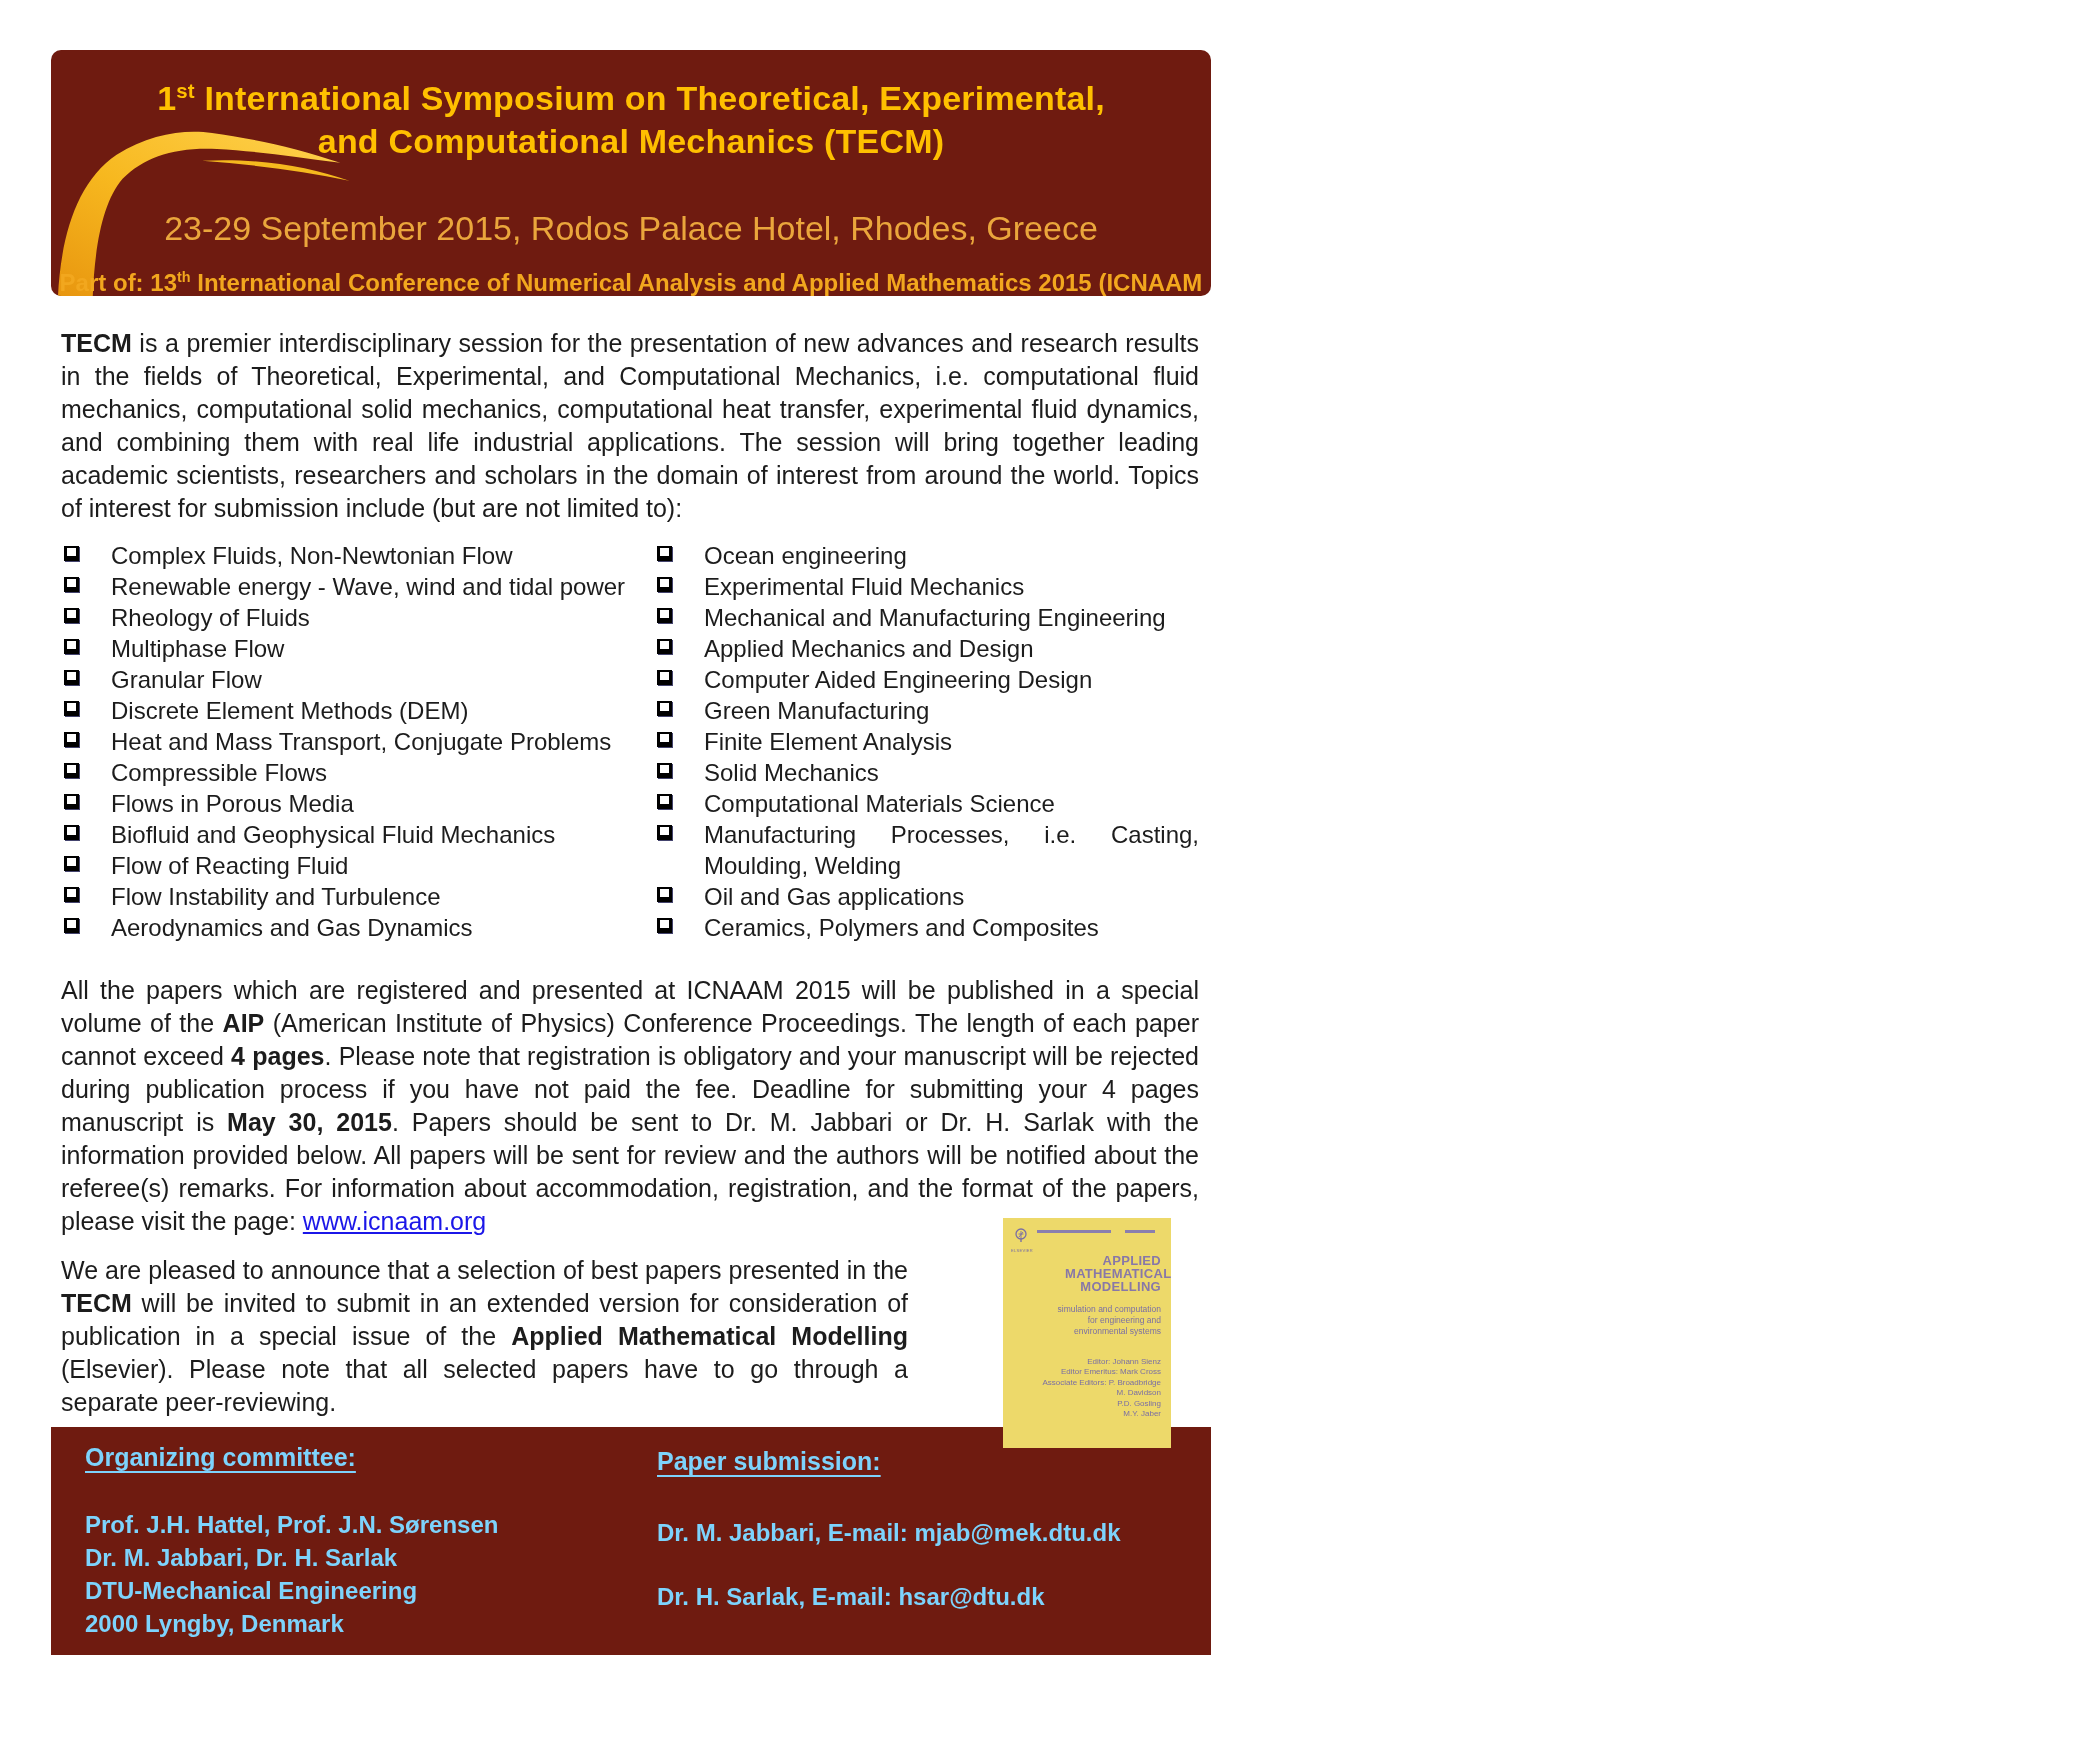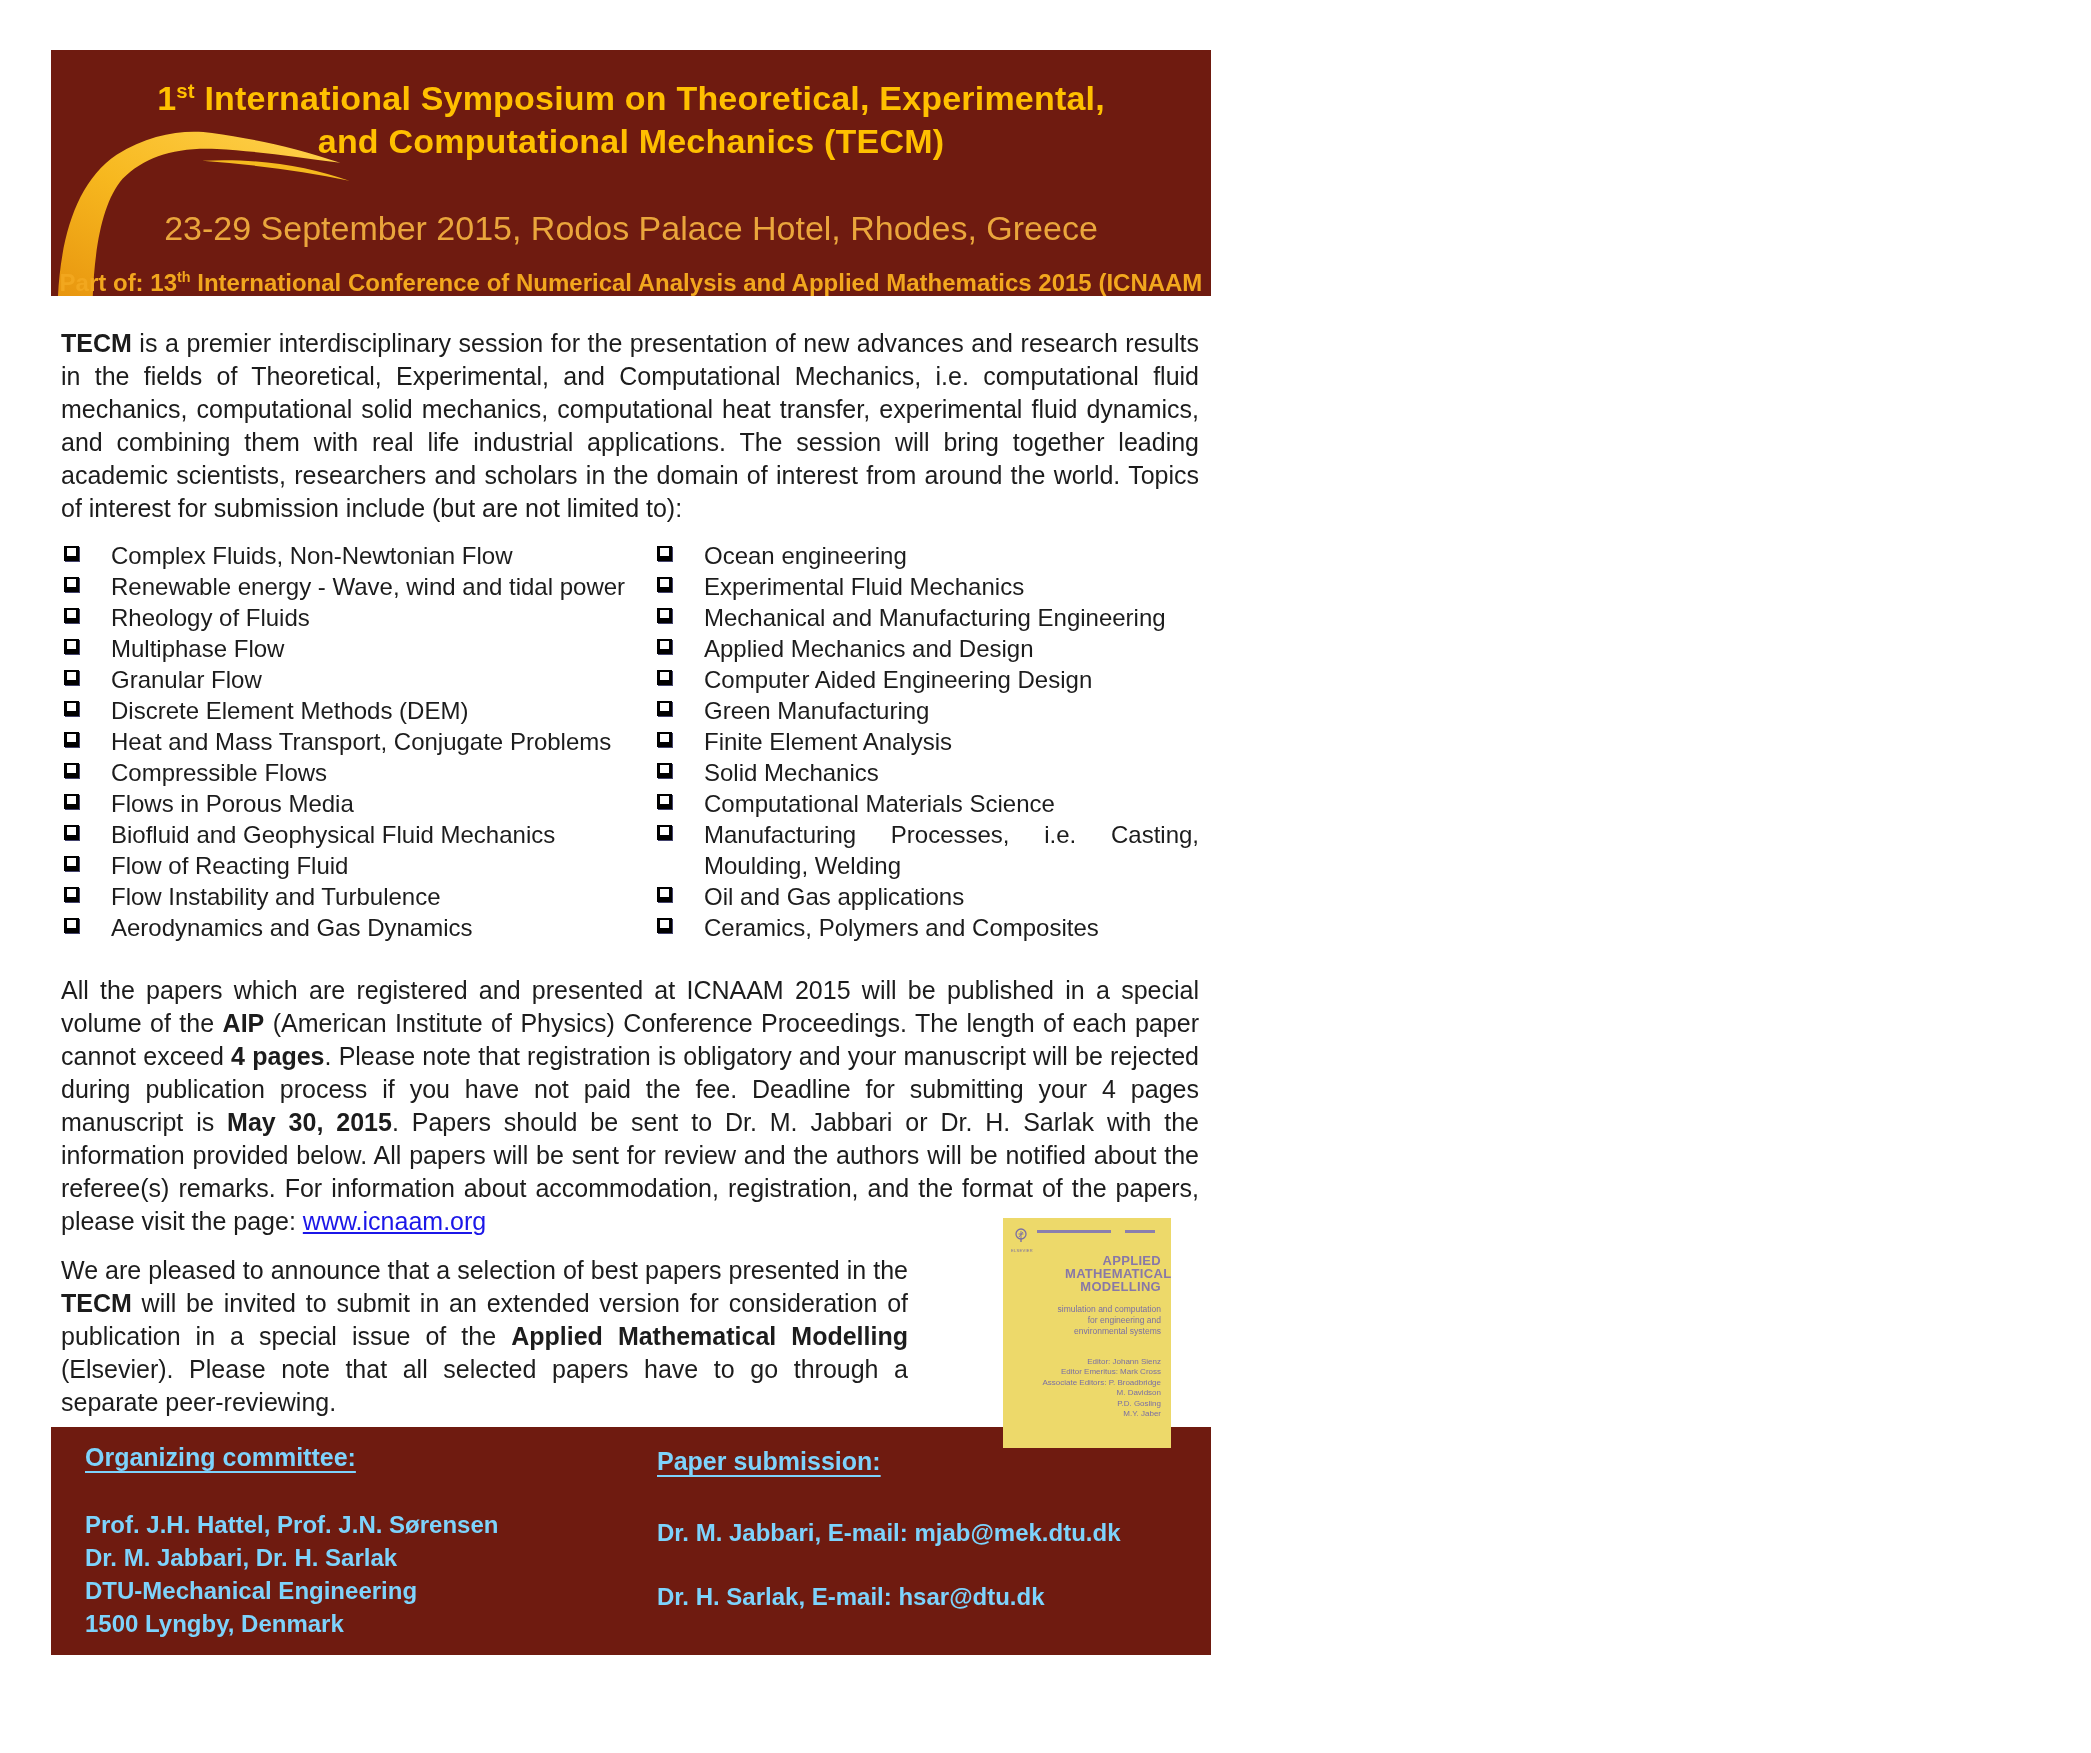--- a/index.html
+++ b/index.html
@@ -8,21 +8,21 @@
     width:2091px; height:1753px; position:relative;
     font-family:"Liberation Sans", sans-serif;
     color:#1c1c1c;
   }
   .flyer { position:absolute; left:51px; top:50px; width:1160px; }
 
   
   .banner {
     position:relative; width:1160px; height:246px;
     background:#6f1b10; overflow:hidden;
-    text-align:center; color:#ffc000;
+    text-align:center; color:#ffc000;border-radius:10px;
   }
   .swoosh { position:absolute; left:4px; bottom:0; width:328px; height:169px; }
   .banner-inner { position:relative; z-index:2; }
   .title { font-size:34px; font-weight:bold; line-height:43px; padding-top:20px; letter-spacing:0.2px; }
   .title sup, .partof sup { font-size:60%; vertical-align:super; }
   .dateline { font-size:34px; color:#eaa63c; margin-top:46px; }
   .partof { font-size:24px; font-weight:bold; color:#f2a71e; margin-top:21px; }
 
   
   .content { position:relative; padding:0 12px 0 10px; }
@@ -260,21 +260,21 @@
 
   </div>
 
   <div class="footerbox">
     <div class="footer-cols">
       <div class="footer-col left">
         <div class="footer-heading">Organizing committee:</div>
         <div class="footer-line">Prof. J.H. Hattel, Prof. J.N. Sørensen</div>
           <div class="footer-line">Dr. M. Jabbari, Dr. H. Sarlak</div>
           <div class="footer-line">DTU-Mechanical Engineering</div>
-          <div class="footer-line">1500 Lyngby, Denmark</div>
+          <div class="footer-line">2000 Lyngby, Denmark</div>
       </div>
       <div class="footer-col right">
         <div class="footer-heading">Paper submission:</div>
         <div class="footer-line spaced">Dr. M. Jabbari, E-mail: mjab@mek.dtu.dk</div>
           <div class="footer-line spaced">Dr. H. Sarlak, E-mail: hsar@dtu.dk</div>
       </div>
     </div>
   </div>
 
 </div>

